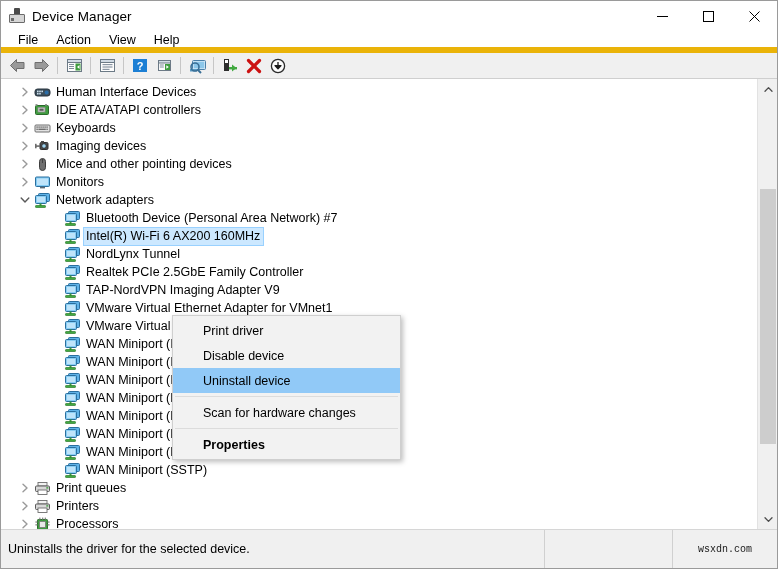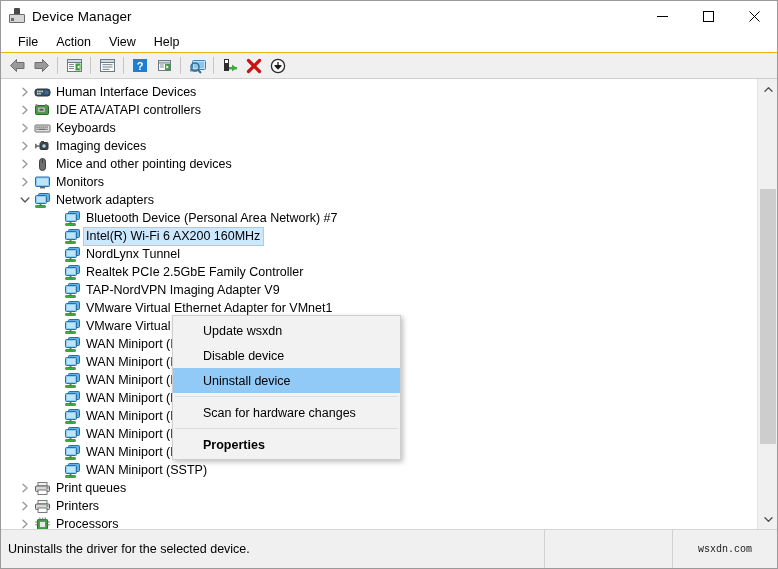--- a/index.html
+++ b/index.html
@@ -70,23 +70,23 @@
     cursor: default;
   }
   .winbtn svg { display: block; }
 
   
   .menubar {
     height: 22px;
     min-height: 22px;
     background: #ffffff;
     display: flex;
-    align-items: flex-end;
+    align-items: flex-start;
     padding-left: 8px;
-    border-bottom: 1px solid #eab308;
+    border-bottom: 6px solid #eab308;
   }
   .menuitem {
     font-size: 12.5px;
     color: #000000;
     padding: 2px 9px 3px 9px;
     cursor: default;
   }
 
   
   .toolbar {
@@ -735,21 +735,21 @@
               <rect x="1.4" y="8.2" width="2" height="1.3" fill="#8a8a8a"></rect>
               <rect x="13.6" y="5.4" width="2" height="1.3" fill="#8a8a8a"></rect>
               <rect x="13.6" y="8.2" width="2" height="1.3" fill="#8a8a8a"></rect>
             </svg>
           </span>
           <span class="label">Processors</span>
         </div>
       </div>
 
     <div class="ctxmenu">
-        <div class="ctxitem">Update wsxdn</div>
+        <div class="ctxitem">Print driver</div>
         <div class="ctxitem">Disable device</div>
         <div class="ctxitem highlight">Uninstall device</div>
         <div class="ctxsep"></div>
         <div class="ctxitem">Scan for hardware changes</div>
         <div class="ctxsep"></div>
         <div class="ctxitem bold">Properties</div>
       </div>
 
     <div class="vscroll">
       <div class="vs-arrow vs-up">

